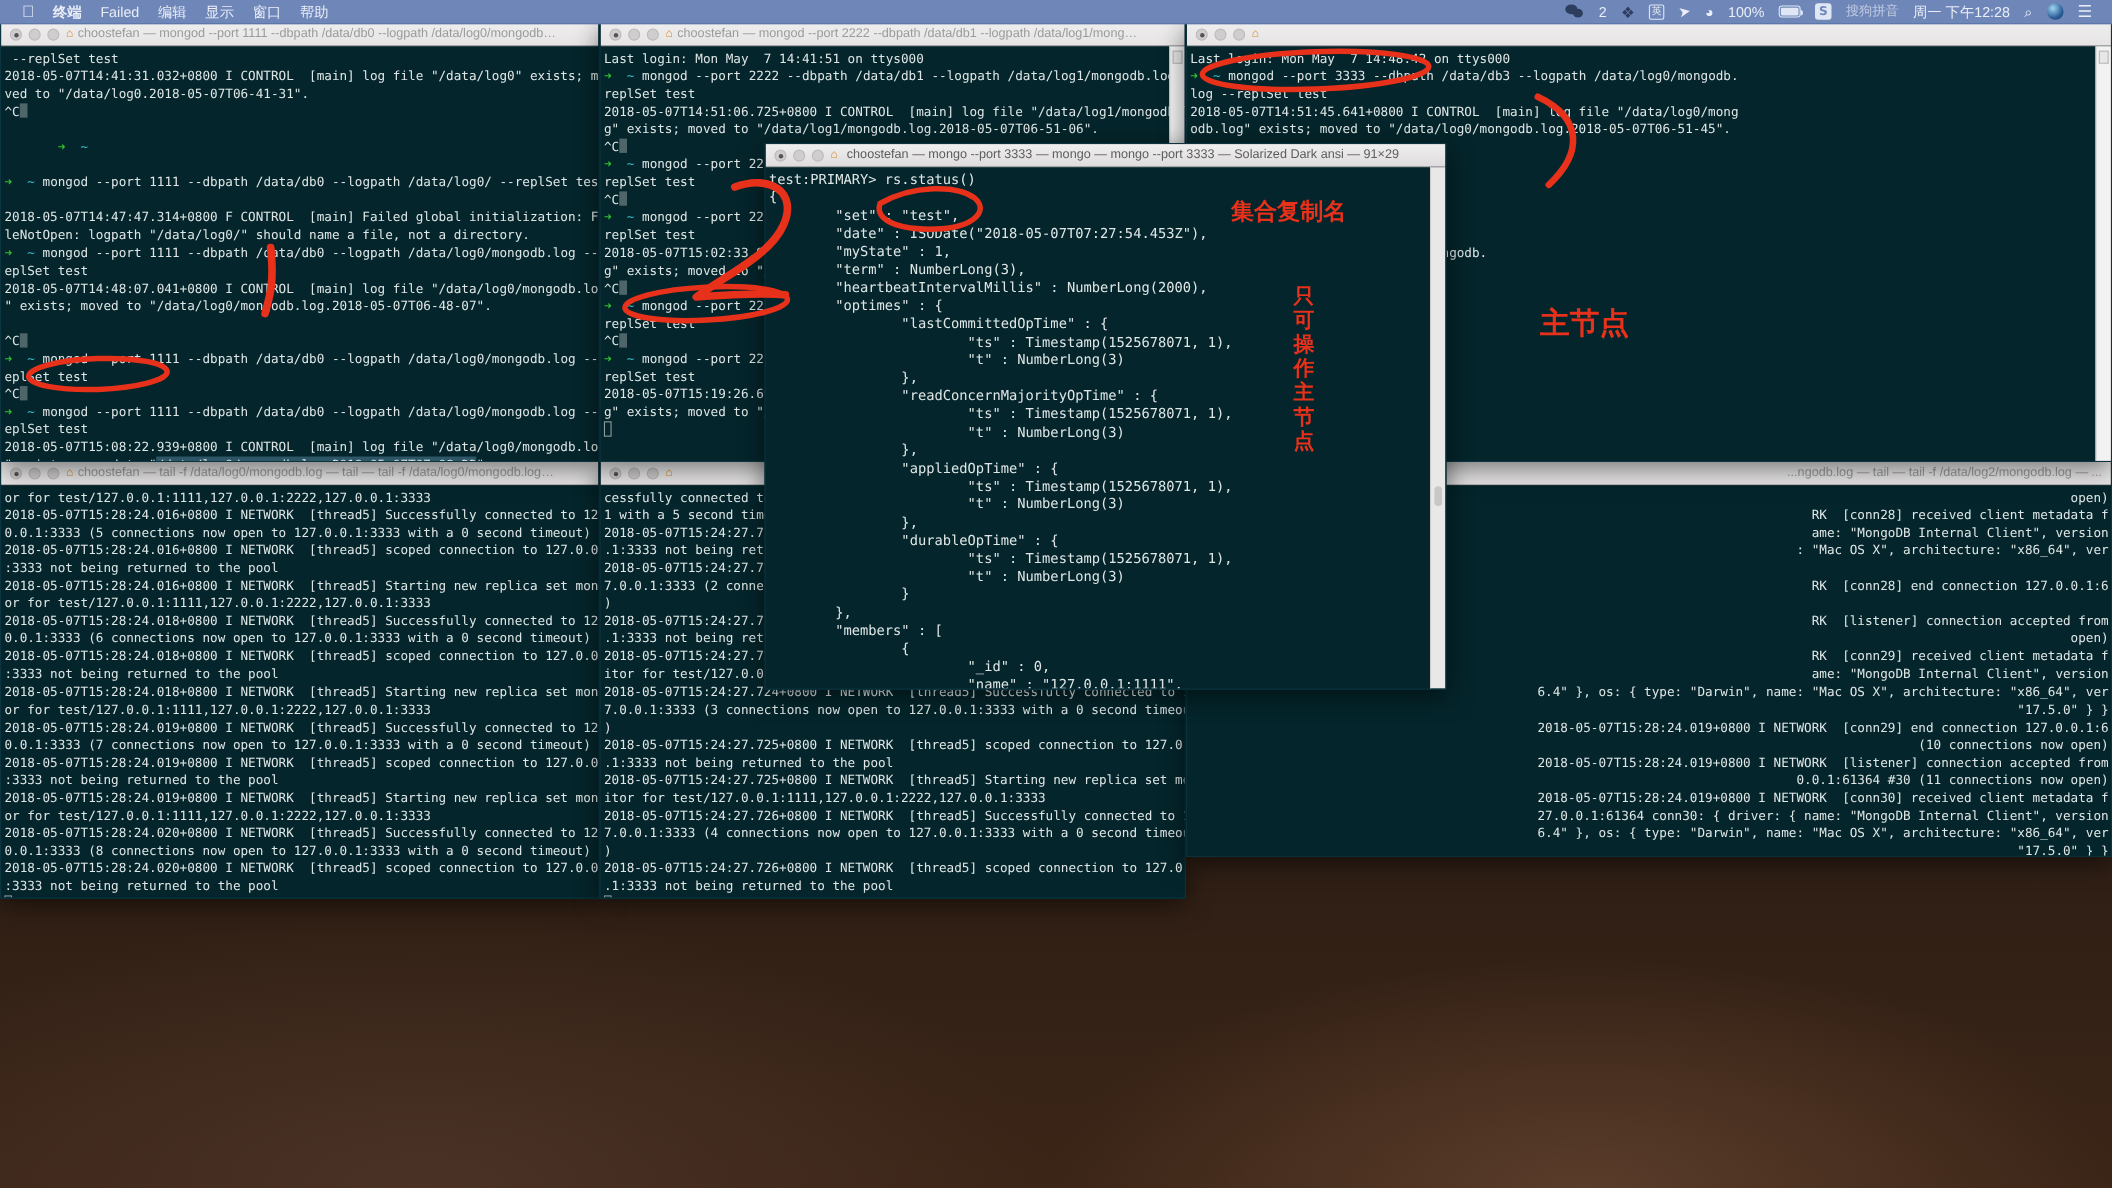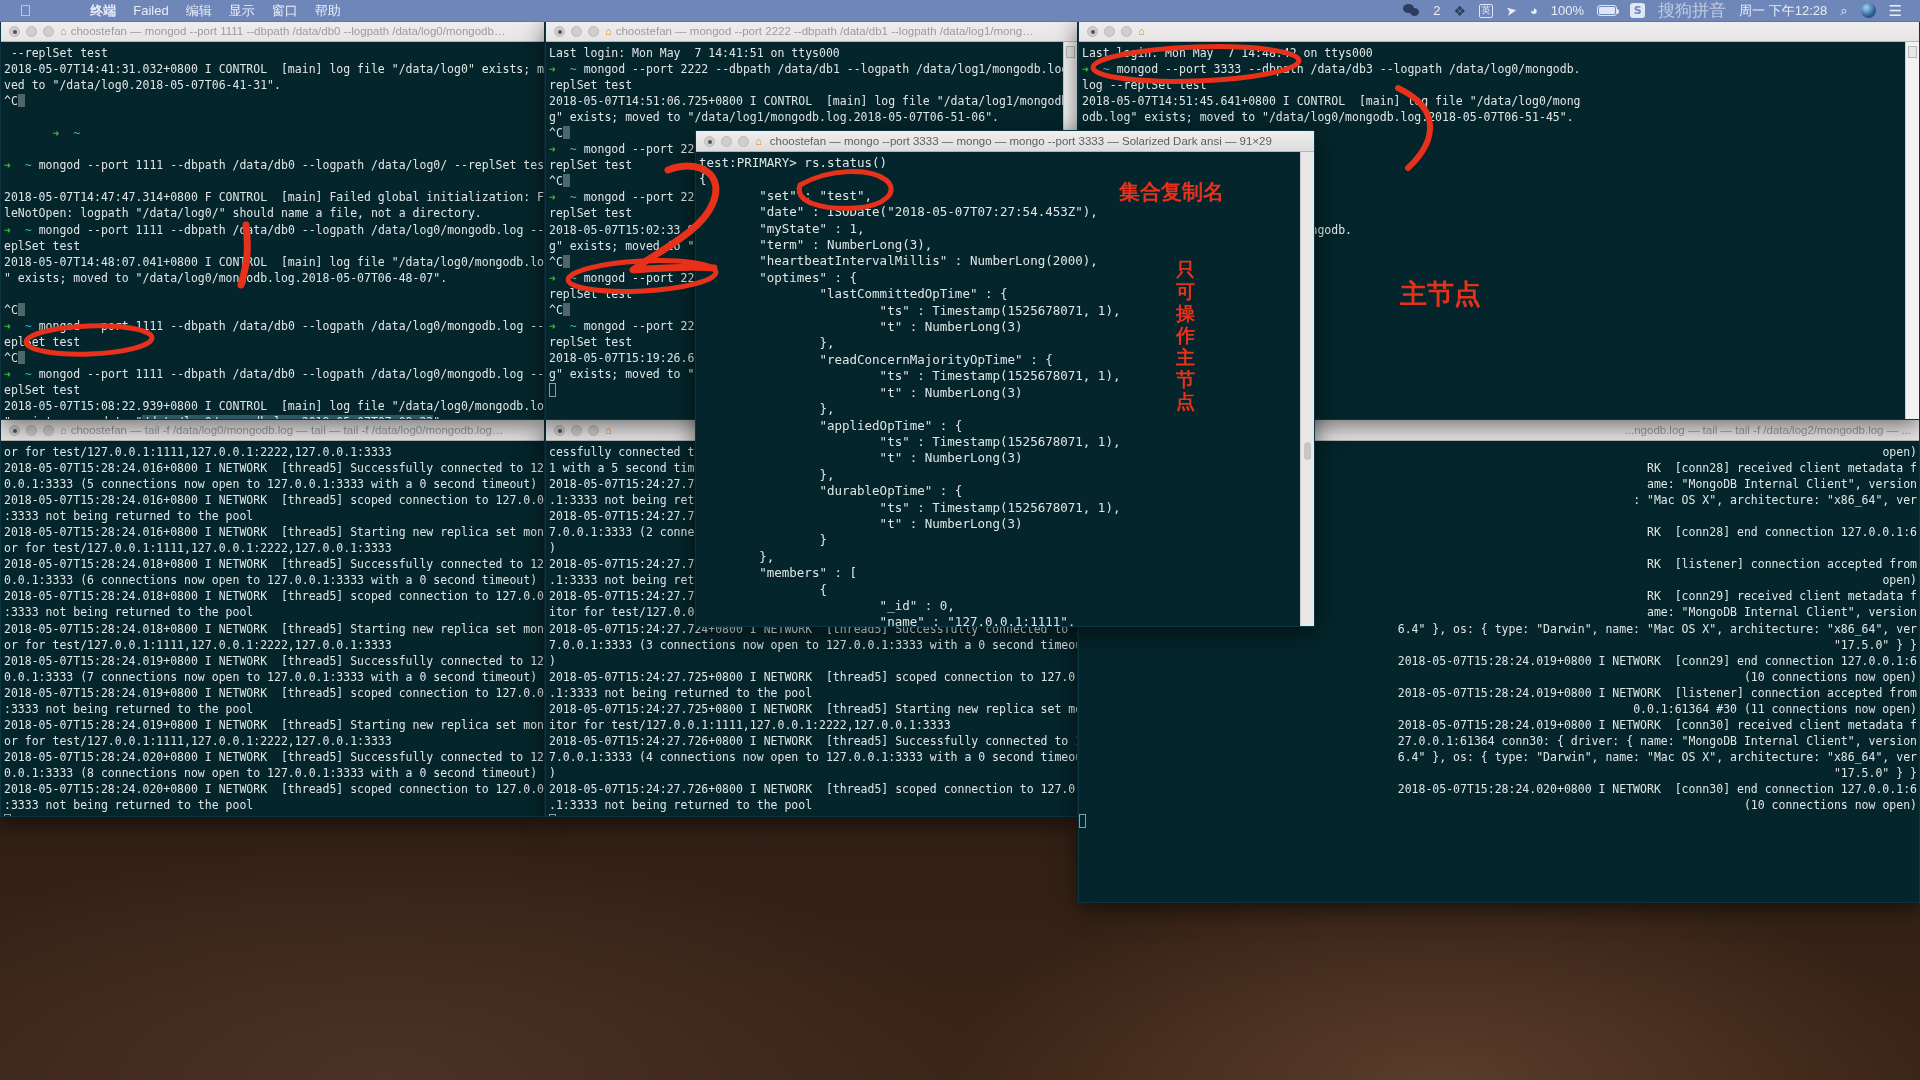--- a/index.html
+++ b/index.html
@@ -25,33 +25,33 @@
     font-family:"Liberation Sans", sans-serif;
     font-size:13px; color:#e9eef7;
     padding: 0 8px;
     z-index:500;
     border-bottom:1px solid #5d76aa;
   }
   #menubar .mb-left { display:flex; align-items:center; gap:17px; padding-left:12px;}
   #menubar .mb-right { margin-left:auto; display:flex; align-items:center; gap:13px; padding-right:10px;}
   .apple { font-size:15px; line-height:1; color:#f2f5fa; }
   .mb-item { cursor:default; white-space:nowrap; }
-  .mb-item.bold { font-weight:bold;margin-left:42px; }
+  .mb-item.bold { font-weight:bold; }
   .mb-ic { display:inline-block; line-height:1; }
   .wechat-ic { position:relative; width:17px; height:13px; }
   .wechat-ic i { position:absolute; border-radius:50%; background:#2c3d5e; display:block; }
   .wechat-ic i:nth-child(1){ width:11px;height:9px;left:0;top:0;border-radius:50% 50% 45% 50%;}
   .wechat-ic i:nth-child(2){ width:9px;height:8px;left:7px;top:4px;}
   .ime-sq { width:14px;height:14px;border:1.5px solid #dfe7f4;border-radius:2px;display:flex;align-items:center;justify-content:center;font-size:9px;font-family:"DejaVu Sans",sans-serif;}
   .loc-ic { transform:rotate(-10deg); font-size:13px;}
   .batt { width:20px;height:11px;border:1.4px solid #dfe7f4;border-radius:3px;position:relative;display:inline-block;}
   .batt:after{content:"";position:absolute;right:-3px;top:3px;width:2px;height:5px;background:#dfe7f4;border-radius:0 2px 2px 0;}
   .batt i{position:absolute;left:1px;top:1px;bottom:1px;right:1px;background:#dfe7f4;border-radius:1px;}
   .sogou { width:15px;height:15px;background:#dfe7f4;color:#6f86b8;border-radius:3px;display:flex;align-items:center;justify-content:center;font-size:11px;font-weight:bold;font-family:"DejaVu Sans",sans-serif;}
-  .sogou-label{ font-size:17px; opacity:.65;}
+  .sogou-label{ font-size:12px; opacity:.65;}
   .siri { width:15px;height:15px;border-radius:50%;background:radial-gradient(circle at 35% 30%,#9fd6ef,#2e5f9c 60%,#16325c);}
   .listic { font-size:15px; }
   .magn { font-size:13px; }
   
   .term {
     position:absolute;
     background:#04252b;
     border:1px solid #0b3540;
     box-shadow:0 6px 22px rgba(0,0,0,.55);
     overflow:hidden;
@@ -160,21 +160,21 @@
       <span class="dot active1"></span>
       <span class="dot"></span>
       <span class="dot"></span>
     </span>
     <span class="home-ic">⌂</span>
     <span class="tl-title">choostefan — ta</span>
   </div>
   <div class="termbody" id="b6"><div>cessfully connected to</div><div>1 with a 5 second timeo</div><div>2018-05-07T15:24:27.72</div><div>.1:3333 not being retur</div><div>2018-05-07T15:24:27.72</div><div>7.0.0.1:3333 (2 connect</div><div>)</div><div>2018-05-07T15:24:27.72</div><div>.1:3333 not being retur</div><div>2018-05-07T15:24:27.72</div><div>itor for test/127.0.0.</div><div>2018-05-07T15:24:27.724+0800 I NETWORK  [thread5] Successfully connected to 12</div><div>7.0.0.1:3333 (3 connections now open to 127.0.0.1:3333 with a 0 second timeout</div><div>)</div><div>2018-05-07T15:24:27.725+0800 I NETWORK  [thread5] scoped connection to 127.0.0</div><div>.1:3333 not being returned to the pool</div><div>2018-05-07T15:24:27.725+0800 I NETWORK  [thread5] Starting new replica set mon</div><div>itor for test/127.0.0.1:1111,127.0.0.1:2222,127.0.0.1:3333</div><div>2018-05-07T15:24:27.726+0800 I NETWORK  [thread5] Successfully connected to 12</div><div>7.0.0.1:3333 (4 connections now open to 127.0.0.1:3333 with a 0 second timeout</div><div>)</div><div>2018-05-07T15:24:27.726+0800 I NETWORK  [thread5] scoped connection to 127.0.0</div><div>.1:3333 not being returned to the pool</div><div><span class="cursorbox"></span></div></div>
 </div>
 
-<div class="term" id="win7" style="left:1078px; top:419px; width:842px; height:484px;">
+<div class="term" id="win7" style="left:1078px; top:419px; width:842px; height:360px;">
   <div class="titlebar inactive">
     <span class="tl-title" style="padding-right:0;text-align:right;">...ngodb.log — tail — tail -f /data/log2/mongodb.log — ...</span>
   </div>
   <div class="termbody" id="b7" style="padding-left:0;"><div style="text-align: right;">open)</div><div style="text-align: right;">RK  [conn28] received client metadata f</div><div style="text-align: right;">ame: "MongoDB Internal Client", version</div><div style="text-align: right;">: "Mac OS X", architecture: "x86_64", ver</div><div style="text-align: right;">&nbsp;</div><div style="text-align: right;">RK  [conn28] end connection 127.0.0.1:6</div><div style="text-align: right;">&nbsp;</div><div style="text-align: right;">RK  [listener] connection accepted from</div><div style="text-align: right;">open)</div><div style="text-align: right;">RK  [conn29] received client metadata f</div><div style="text-align: right;">ame: "MongoDB Internal Client", version</div><div style="text-align: right;">6.4" }, os: { type: "Darwin", name: "Mac OS X", architecture: "x86_64", ver</div><div style="text-align: right;"> "17.5.0" } }</div><div style="text-align: right;">2018-05-07T15:28:24.019+0800 I NETWORK  [conn29] end connection 127.0.0.1:6</div><div style="text-align: right;">(10 connections now open)</div><div style="text-align: right;">2018-05-07T15:28:24.019+0800 I NETWORK  [listener] connection accepted from</div><div style="text-align: right;">0.0.1:61364 #30 (11 connections now open)</div><div style="text-align: right;">2018-05-07T15:28:24.019+0800 I NETWORK  [conn30] received client metadata f</div><div style="text-align: right;">27.0.0.1:61364 conn30: { driver: { name: "MongoDB Internal Client", version</div><div style="text-align: right;">6.4" }, os: { type: "Darwin", name: "Mac OS X", architecture: "x86_64", ver</div><div style="text-align: right;"> "17.5.0" } }</div><div style="text-align: right;">2018-05-07T15:28:24.020+0800 I NETWORK  [conn30] end connection 127.0.0.1:6</div><div style="text-align: right;">(10 connections now open)</div><div><span class="cursorbox"></span></div></div>
 </div>
 
 <div class="term" id="win1" style="left:0px; top:20px; width:545px; height:400px;">
   <div class="titlebar inactive">
     <span class="tl-dots">
       <span class="dot active1"></span>

